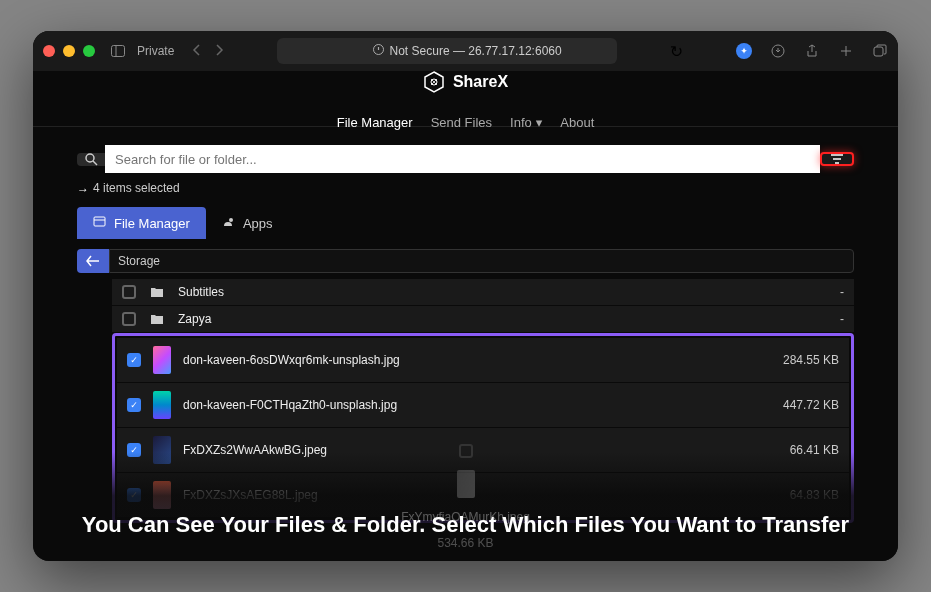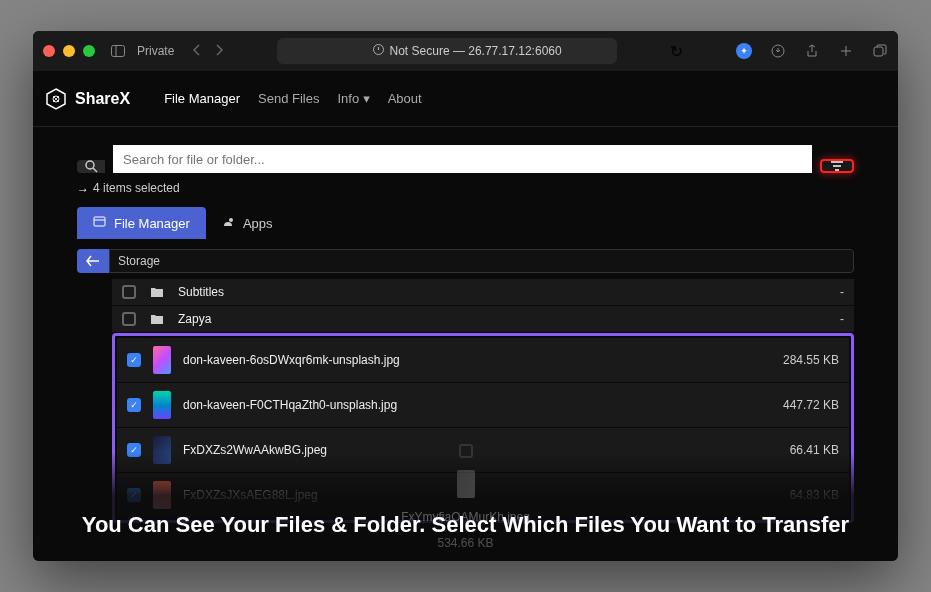--- a/index.html
+++ b/index.html
@@ -10,21 +10,21 @@
       height: 592px;
       display: flex;
       align-items: center;
       justify-content: center;
       overflow: hidden;
     }
     .window {
       width: 865px;
       height: 530px;
       background: #0a0a0a;
-      border-radius: 6px;
+      border-radius: 16px;
       box-shadow: 0 20px 60px rgba(0,0,0,0.5);
       overflow: hidden;
       display: flex;
       flex-direction: column;
       position: relative;
     }
     .titlebar {
       height: 40px;
       background: #1a1a1a;
       display: flex;
@@ -57,38 +57,39 @@
     }
     .titlebar-right { display: flex; gap: 18px; color: #888; margin-left: auto; align-items: center; }
     .tr-icon { width: 16px; height: 16px; display: flex; align-items: center; justify-content: center; }
     .shield-icon { background: #3b82f6; border-radius: 50%; width: 16px; height: 16px; display:flex; align-items:center; justify-content:center; font-size:9px; color:#fff; }
 
     .app-header {
       height: 56px;
       display: flex;
       align-items: center;
       padding: 0 12px;
-      gap: 34px;
+      gap: 22px;
       border-bottom: 1px solid #222;
+      flex-direction: column;
     }
     .logo { display: flex; align-items: center; gap: 8px; }
     .logo-hex {
       width: 22px; height: 22px; position: relative;
     }
     .logo-text { color: #fff; font-size: 16px; font-weight: 600; }
     .nav-links { display: flex; gap: 18px; }
     .nav-link { color: #aaa; font-size: 13px; cursor: pointer; display: flex; align-items:center; gap:4px; }
     .nav-link.active { color: #fff; }
 
     .content {
       padding: 18px 44px 0 44px;
       flex: 1;
       position: relative;
     }
-    .search-row { display: flex; gap: 8px; align-items: flex-end; }
+    .search-row { display: flex; gap: 0; align-items: center; }
     .search-icon-box {
       background: #2a2a2a;
       width: 28px;
       display: flex;
       align-items: center;
       justify-content: center;
       border-radius: 4px 0 0 4px;
       color: #ccc;
     }
     .search-input {

